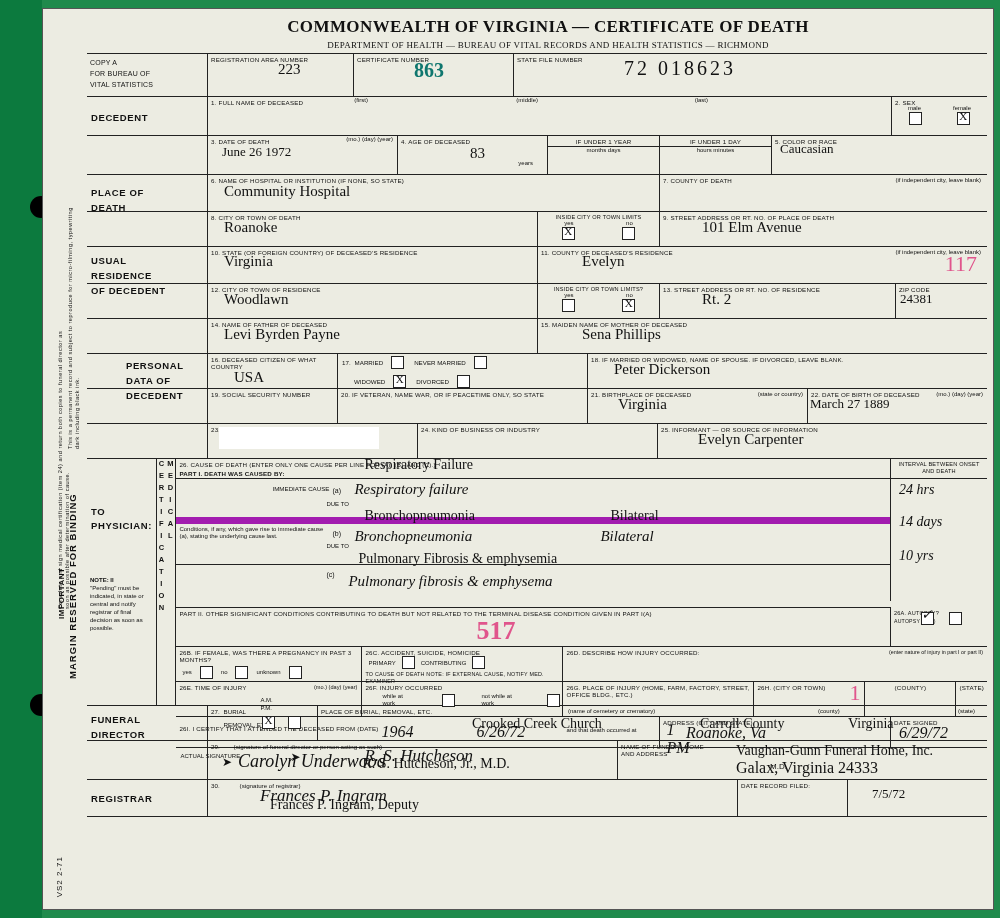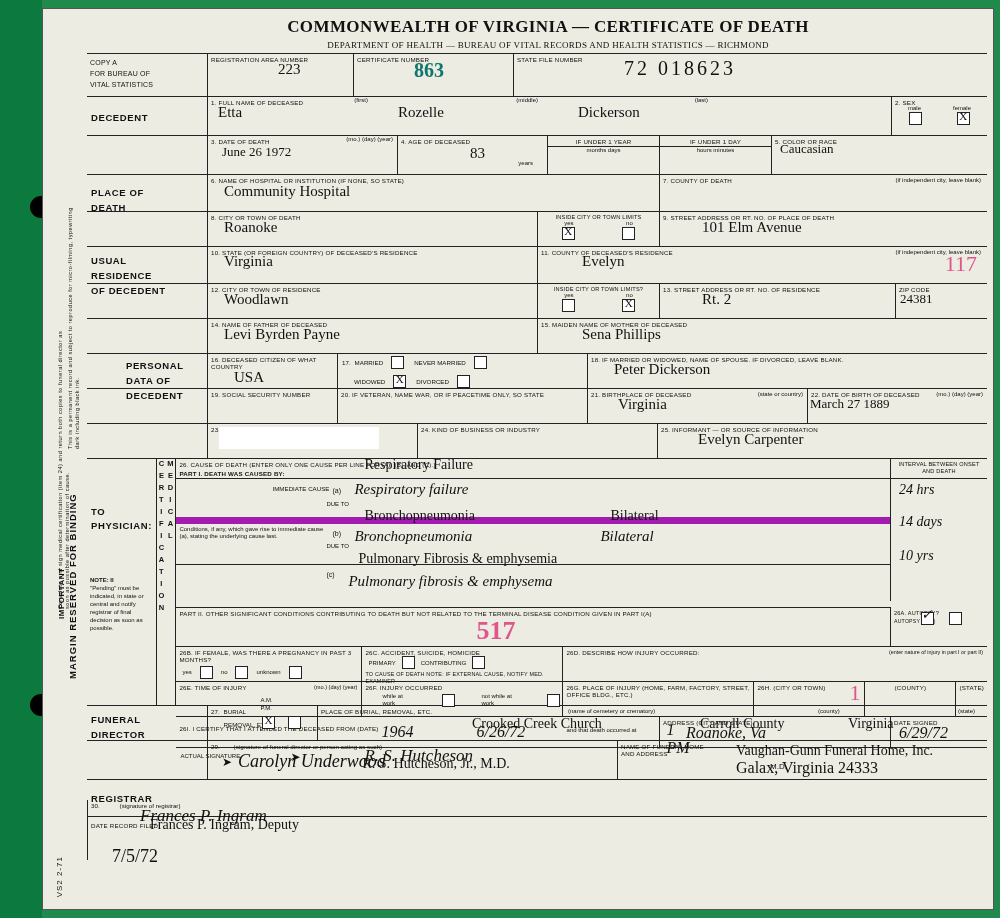--- a/index.html
+++ b/index.html
@@ -160,25 +160,20 @@
       <div class="row" style="height:38px;">
         <div class="cell" style="width:120px;">
           <div class="sidelabel" style="padding-top:14px;">DECEDENT</div>
         </div>
         <div class="cell" style="flex:1;">
           <div class="lbl">1. FULL NAME OF DECEASED</div>
           <div style="display:flex;margin-top:-9px;">
             <div style="width:160px;text-align:right;font-size:6px;">(first)</div>
             <div style="width:170px;text-align:right;font-size:6px;">(middle)</div>
             <div style="width:170px;text-align:right;font-size:6px;">(last)</div>
-          </div>
-          <div style="display:flex;margin-top:1px;">
-            <div class="val" style="width:170px;">Etta</div>
-            <div class="val" style="width:170px;">Rozelle</div>
-            <div class="val" style="width:180px;">Dickerson</div>
           </div>
         </div>
         <div class="cell" style="width:96px;">
           <div class="lbl">2. SEX</div>
           <div style="display:flex;justify-content:space-around;font-size:6px;margin-top:-1px;">
             <span>male</span>
             <span>female</span>
           </div>
           <div style="display:flex;justify-content:space-around;margin-top:1px;">
             <span class="box"></span>
@@ -576,37 +571,37 @@
           <span class="arrow" style="position:absolute;left:14px;top:14px;">➤</span>
           <div class="sig" style="position:absolute;left:30px;top:10px;font-size:18px;">Carolyn Underwood</div>
         </div>
         <div class="cell" style="flex:1;position:relative;">
           <div class="lbl" style="width:96px;line-height:7px;">NAME OF FUNERAL HOME AND ADDRESS</div>
           <div class="val" style="position:absolute;left:108px;top:2px;font-size:14px;">Vaughan-Gunn Funeral Home, Inc.</div>
           <div class="val" style="position:absolute;left:108px;top:18px;font-size:16px;">Galax, Virginia 24333</div>
         </div>
       </div>
 
-      <div class="row" style="height:36px;border-bottom:1px solid #222;flex-direction:column;">
+      <div class="row" style="height:36px;border-bottom:1px solid #222;">
         <div class="cell" style="width:120px;">
           <div class="sidelabel" style="padding-top:12px;">REGISTRAR</div>
         </div>
         <div class="cell" style="width:530px;position:relative;">
           <div style="display:flex;font-size:6.2px;padding:2px 3px;">
             <span style="margin-right:20px;">30.</span>
             <span>(signature of registrar)</span>
           </div>
           <div class="sig" style="position:absolute;left:52px;top:6px;font-size:17px;">Frances P. Ingram</div>
           <div class="val" style="position:absolute;left:52px;top:17px;font-size:14px;">Frances P. Ingram, Deputy</div>
         </div>
         <div class="cell" style="width:110px;">
           <div class="lbl" style="line-height:7.4px;">DATE RECORD FILED:</div>
         </div>
         <div class="cell" style="flex:1;">
-          <div class="val" style="padding-left:24px;margin-top:6px;font-size:18px;">7/5/72</div>
+          <div class="val" style="padding-left:24px;margin-top:6px;font-size:13px;">7/5/72</div>
         </div>
       </div>
 
     </div>
 
     <div class="white-patch" style="left:176px;top:418px;width:160px;height:22px;"></div>
   </div>
 </div>
 
 </body></html>

